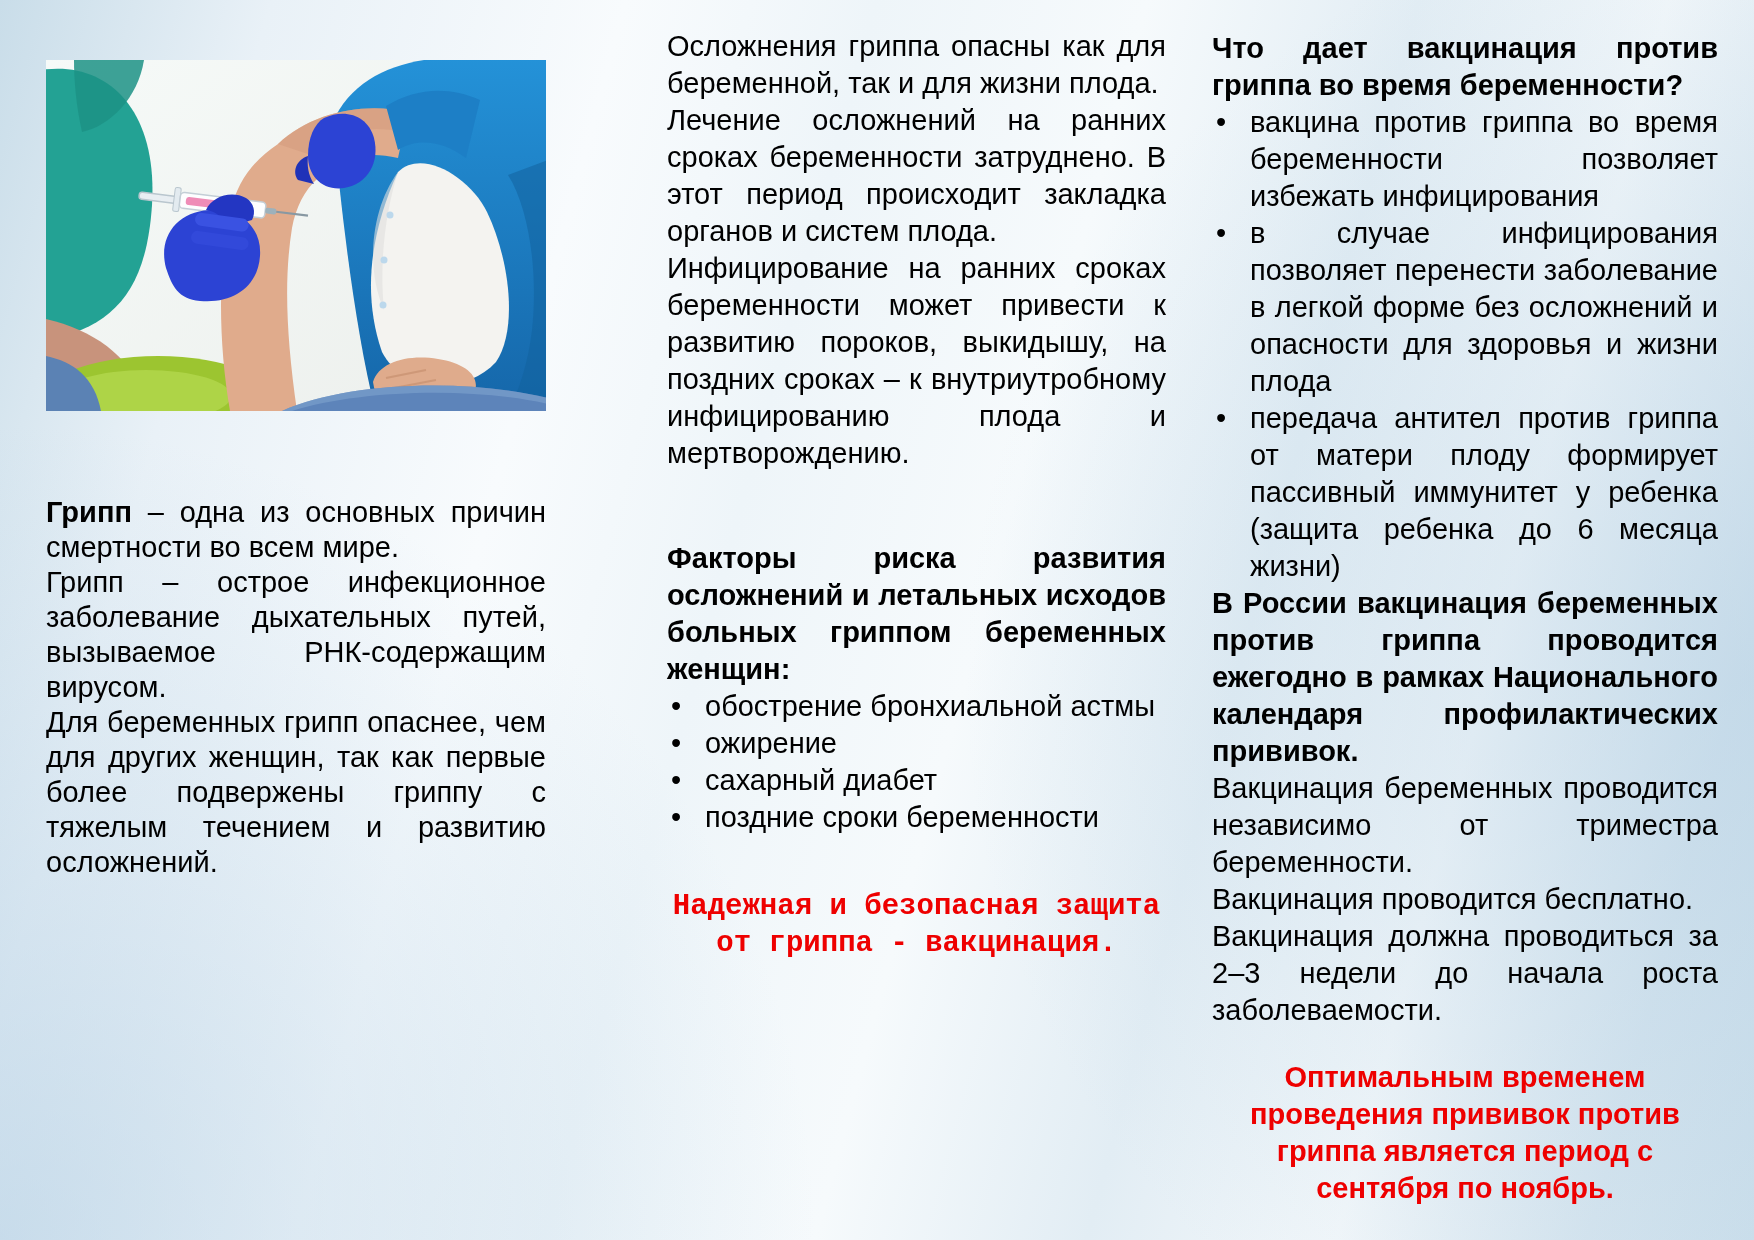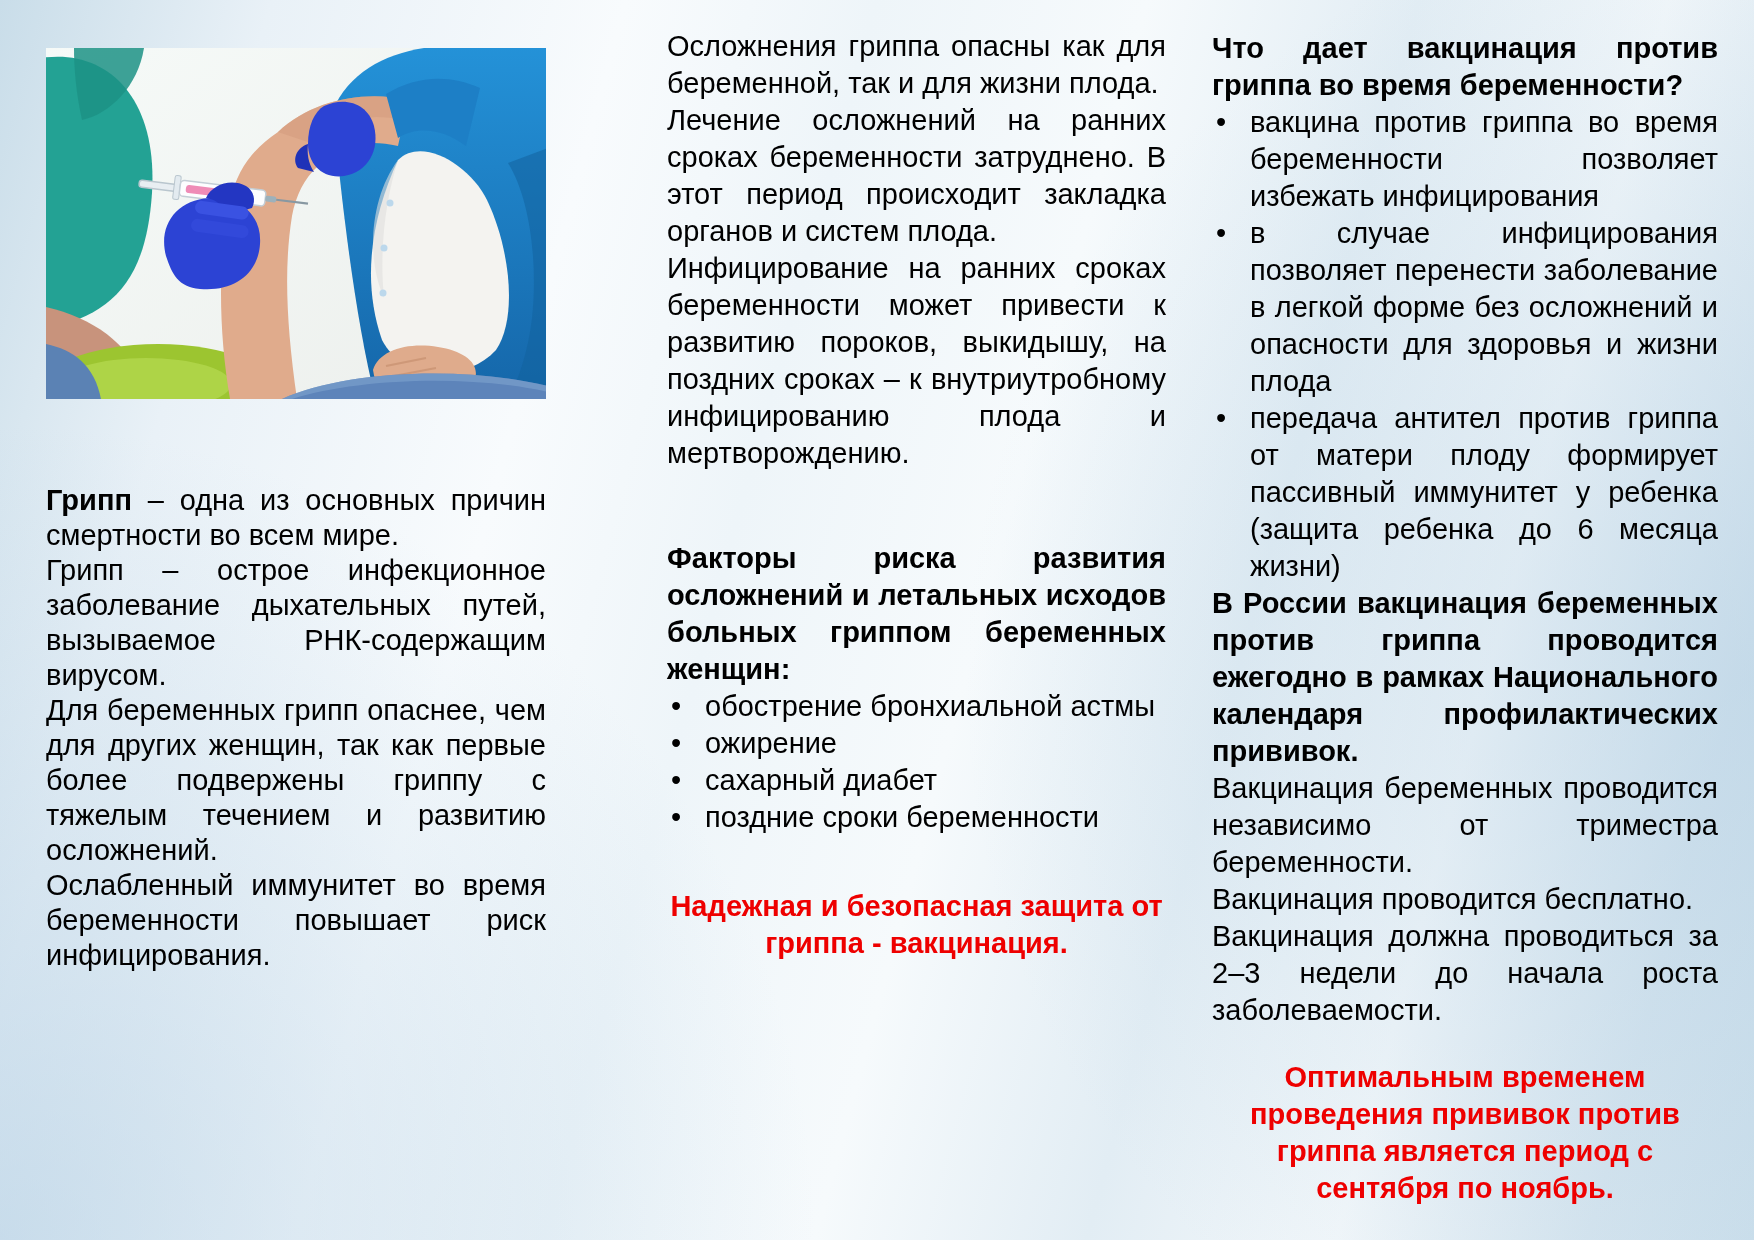--- a/index.html
+++ b/index.html
@@ -7,33 +7,33 @@
   .page{
     position:relative;width:1754px;height:1240px;overflow:hidden;
     font-family:"Liberation Sans",sans-serif;
     font-size:29px;line-height:37px;color:#000;
     background:
       radial-gradient(circle at 0% 100%, rgba(170,201,224,.55), rgba(170,201,224,0) 38%),
       radial-gradient(circle at 100% 55%, rgba(176,205,226,.45), rgba(176,205,226,0) 42%),
       linear-gradient(105deg,#c9dde9 0%,#e9f1f7 13%,#f8fbfd 30%,#eef5f9 42%,#f6fafc 55%,#e2edf4 68%,#f2f7fa 80%,#d6e5ef 92%,#cde0ec 100%);
   }
   .panel{position:absolute;}
-  .panel-left{left:46px;top:48px;width:500px;}
+  .panel-left{left:46px;top:60px;width:500px;}
   .panel-mid{left:635px;top:28px;width:499px;margin-left:32px;}
   .panel-right{left:1212px;top:30px;width:506px;}
   .photo{width:500px;height:351px;margin:0;padding:0;font-size:0;line-height:0;}
   .left-text{margin-top:84px;line-height:35px;}
   p{margin:0;text-align:justify;}
   .bold{font-weight:700;}
   ul.bullets{list-style:none;margin:0;padding:0;}
   ul.bullets li{position:relative;padding-left:38px;text-align:justify;}
   ul.bullets li::before{content:"\2022";position:absolute;left:4px;top:0;}
   .mid-heading{margin-top:68px;font-weight:700;}
   .slogan{font-weight:700;text-align:center;color:#ee0000;}
-  .mid-slogan{margin-top:52px;}
+  .mid-slogan{margin-top:52px;font-family:Liberation Mono, monospace;}
   .right-bold{font-weight:700;}
   .right-slogan{margin-top:30px;}
 </style>
 </head>
 <body>
 
 <div class="page">
 
   <section class="panel panel-left">
     <div class="photo">
@@ -94,21 +94,20 @@
         <path d="M340,318 L380,310 M348,328 L390,320 M356,338 L396,331" stroke="#c6906f" stroke-width="2" fill="none" opacity="0.7"></path>
 
         <path d="M236,351 C300,322 420,318 502,338 L502,353 L236,353 Z" fill="#5d84ba"></path>
         <path d="M236,351 C300,322 420,318 502,338 L502,344 C424,326 306,330 240,353 Z" fill="#7fa3cf" opacity="0.6"></path>
       </svg>
     </div>
     <div class="left-text">
       <p><strong class="bold">Грипп</strong><span> – одна из основных причин смертности во всем мире.</span></p>
       <p>Грипп – острое инфекционное заболевание дыхательных путей, вызываемое РНК-содержащим вирусом.</p>
       <p>Для беременных грипп опаснее, чем для других женщин, так как первые более подвержены гриппу с тяжелым течением и развитию осложнений.</p>
-      <p>Ослабленный иммунитет во время беременности повышает риск инфицирования.</p>
     </div>
   </section>
 
   <section class="panel panel-mid">
     <p>Осложнения гриппа опасны как для беременной, так и для жизни плода.</p>
     <p>Лечение осложнений на ранних сроках беременности затруднено. В этот период происходит закладка органов и систем плода.</p>
     <p>Инфицирование на ранних сроках беременности может привести к развитию пороков, выкидышу, на поздних сроках – к внутриутробному инфицированию плода и мертворождению.</p>
     <p class="mid-heading">Факторы риска развития осложнений и летальных исходов больных гриппом беременных женщин:</p>
     <ul class="bullets">
       <li>обострение бронхиальной астмы</li>

